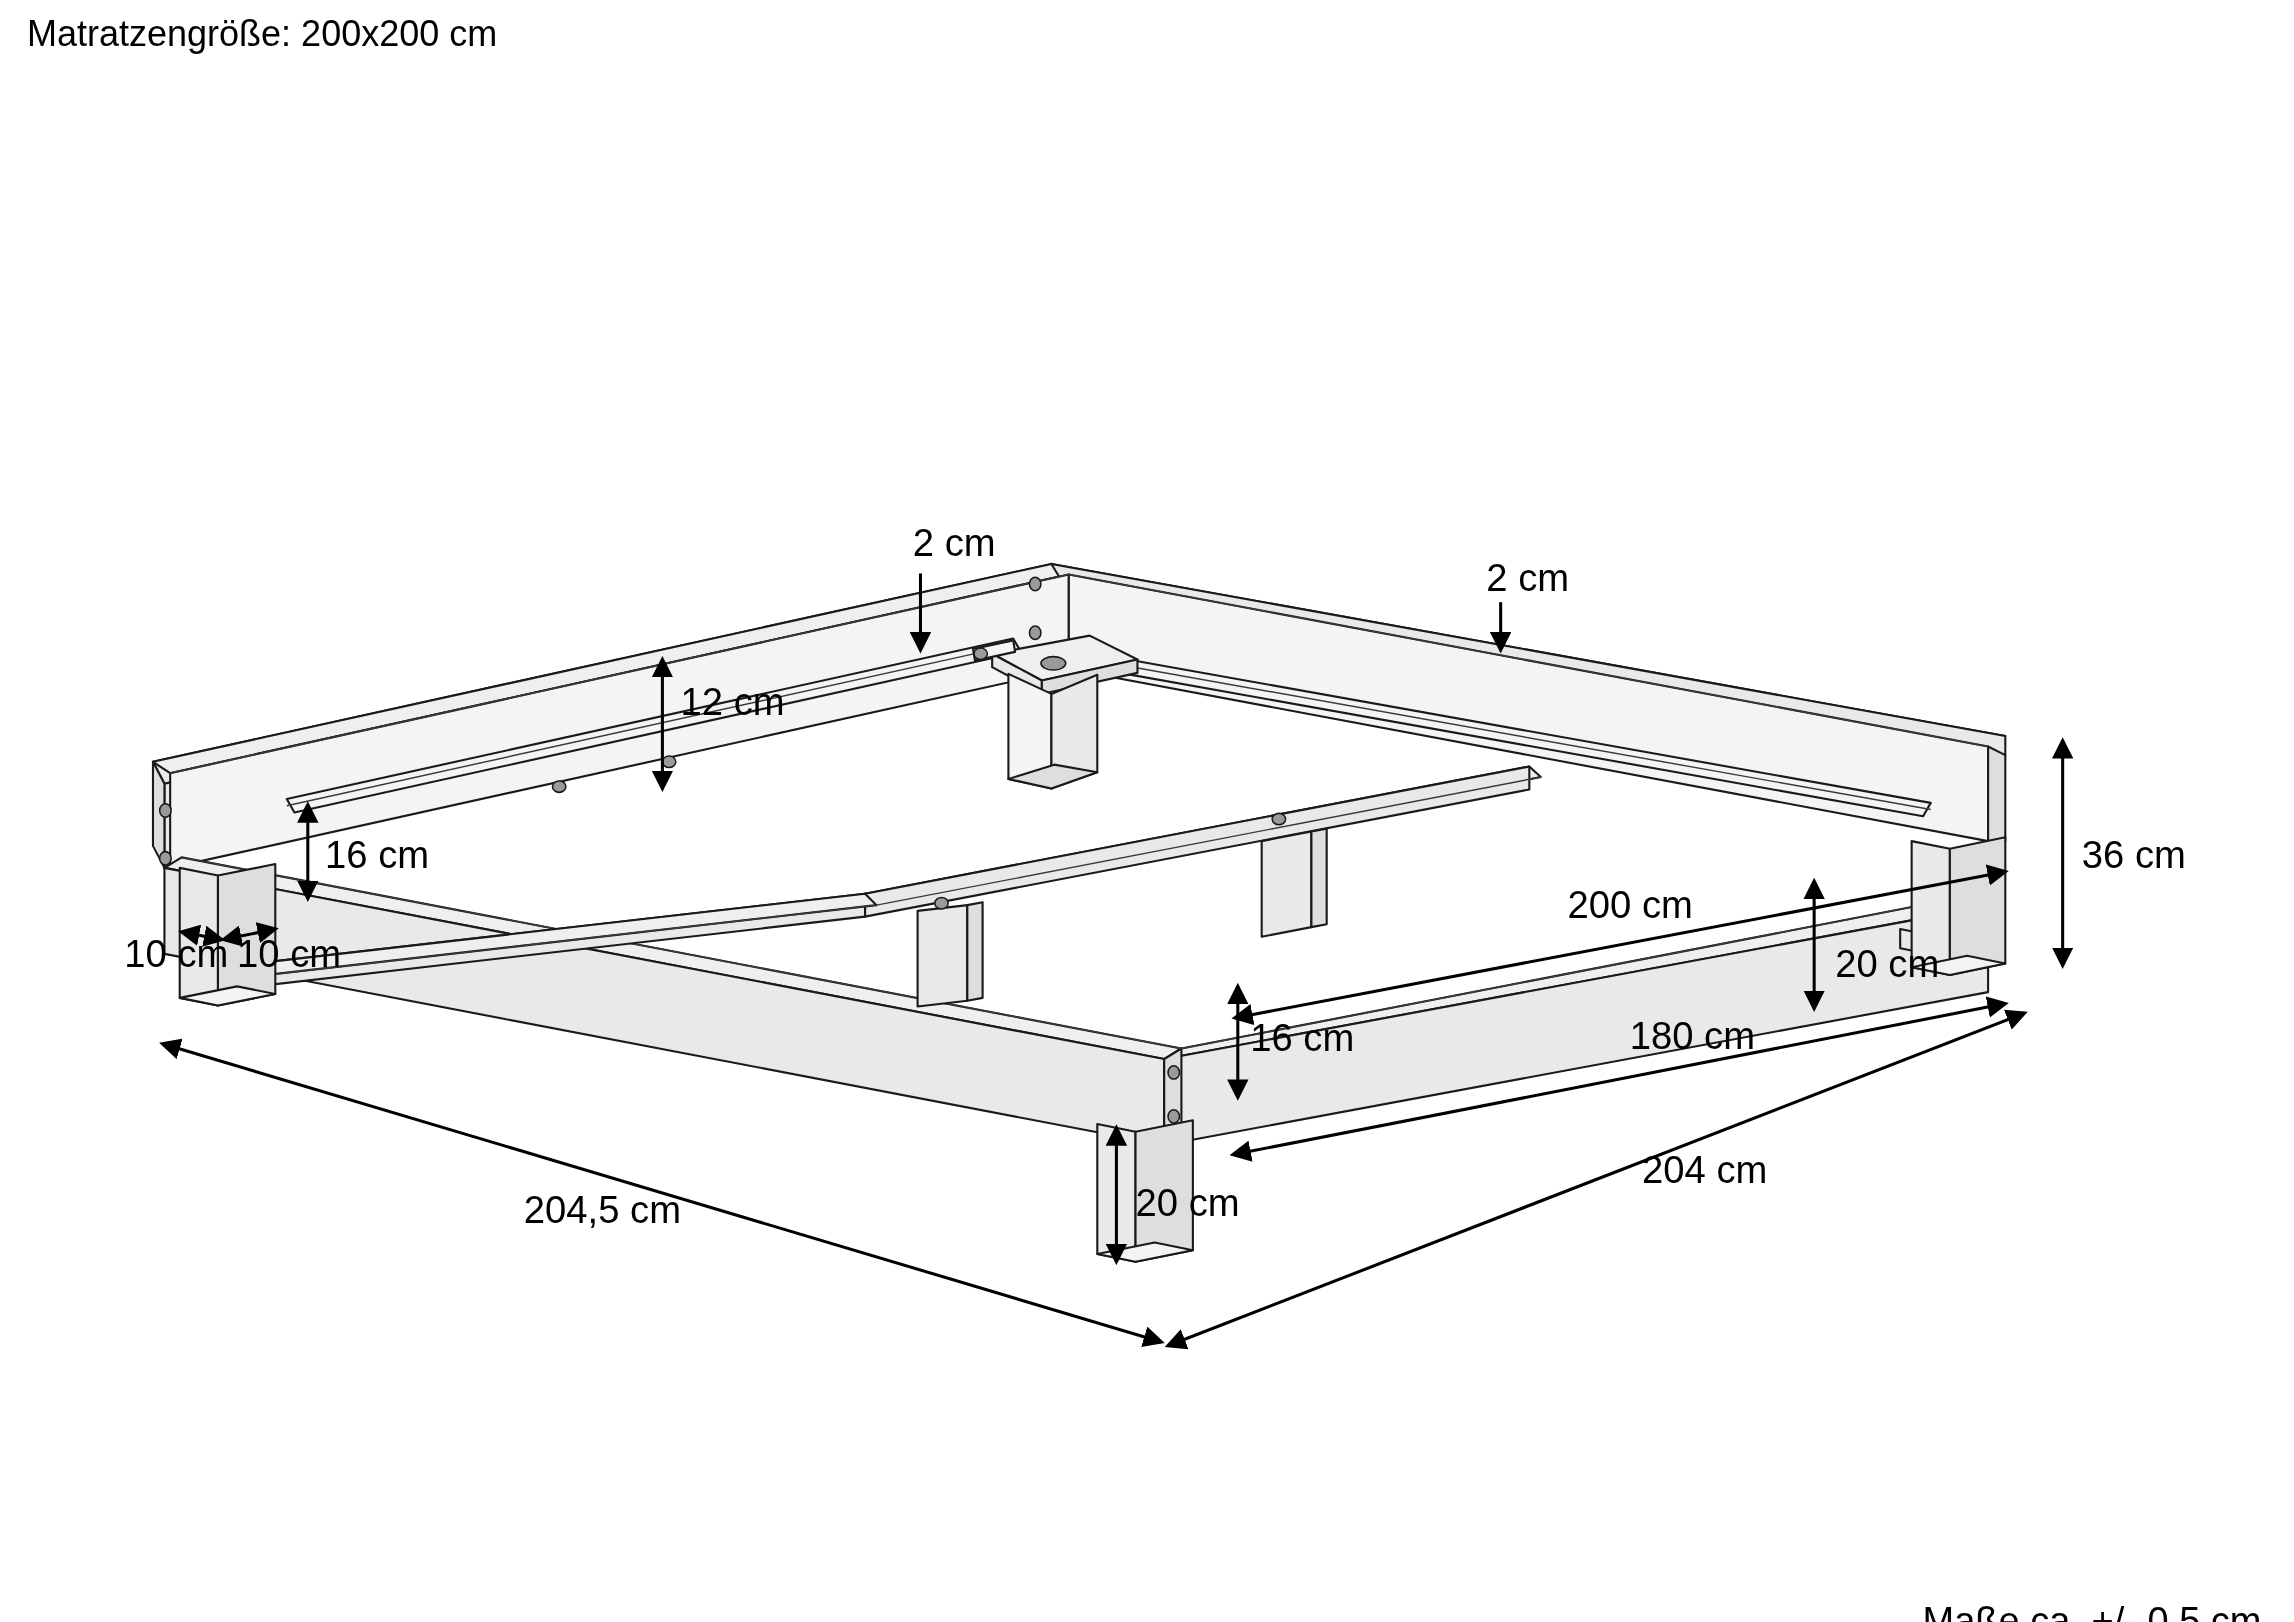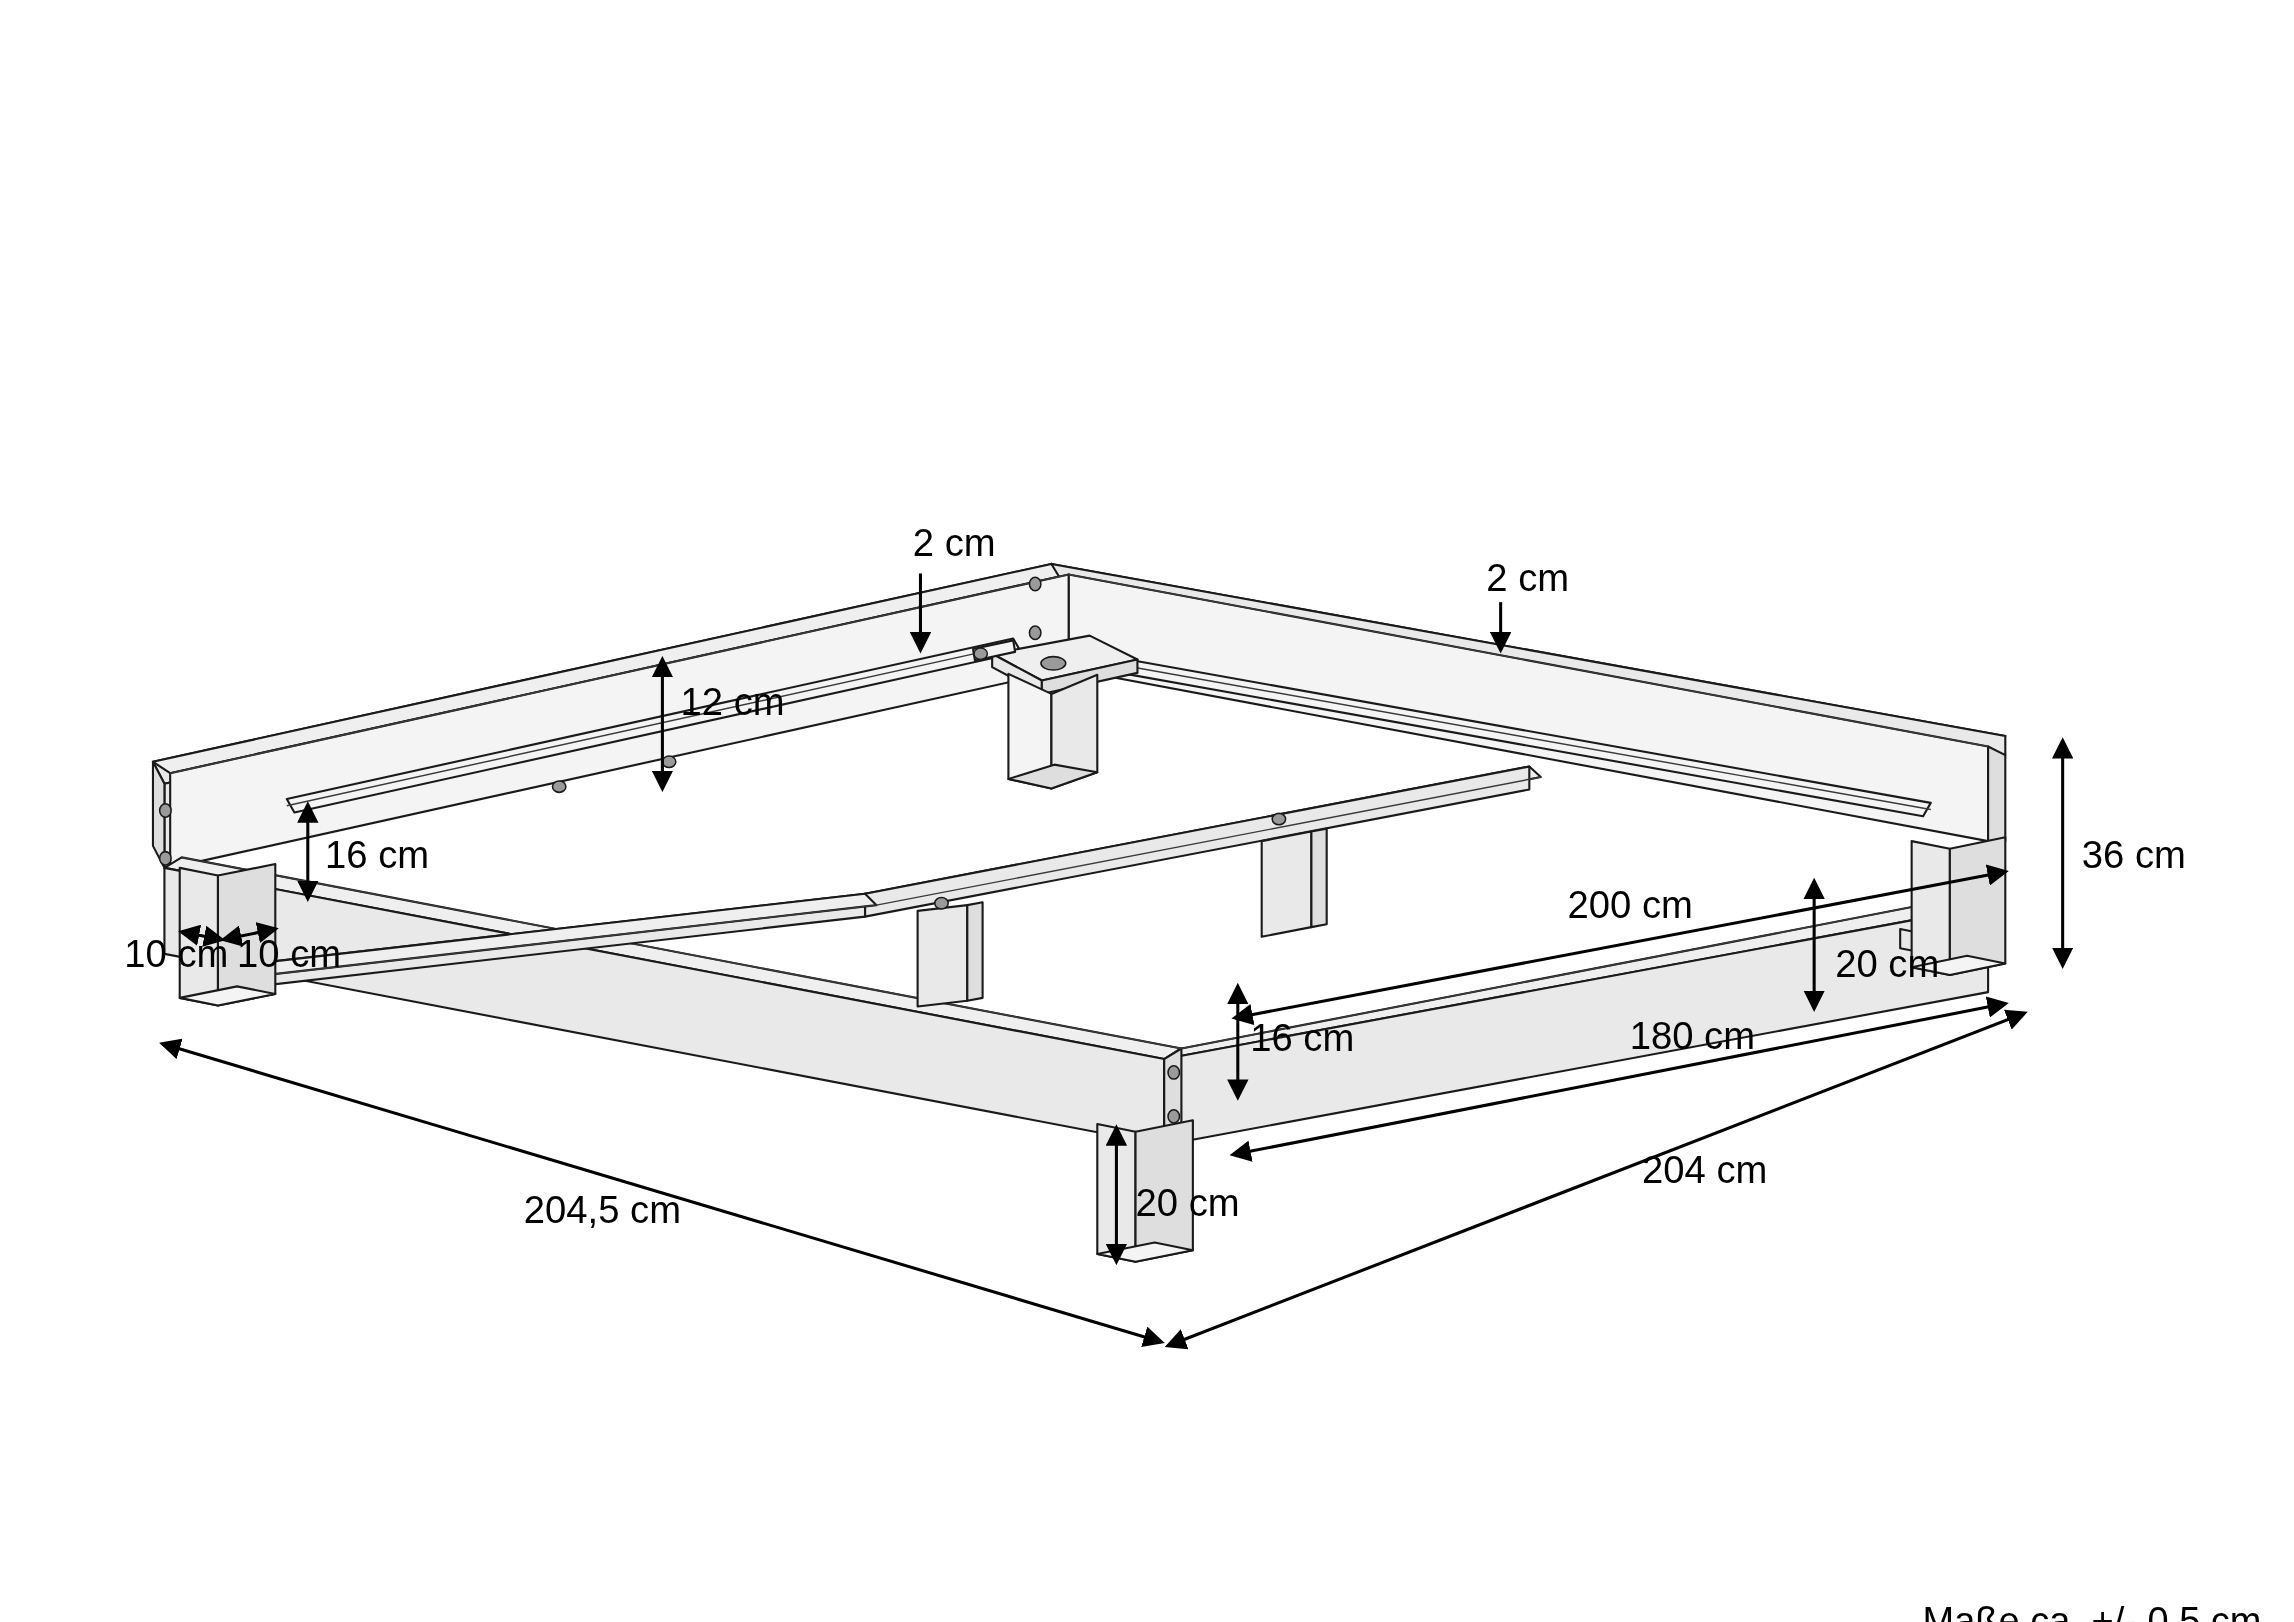--- a/index.html
+++ b/index.html
@@ -44,20 +44,21 @@
   .thinline   { fill: none; stroke: #3a3a3a; stroke-width: 1.5; }
   .screw      { fill: #9a9a9a; stroke: #1a1a1a; stroke-width: 1.6; }
   .dimline    { stroke: #000000; stroke-width: 3.2; fill: none; }
   .dimtext    { font-family: "Liberation Sans", sans-serif; font-size: 40px; fill: #000000; }
 </style>
 </head>
 <body>
 
 <div id="drawing-root">
 
+  <div class="hdr-text" id="title-label">Matratzengröße: 200x200 cm</div>
 
   <svg width="2294" height="1622" viewBox="0 0 2400 1697">
 
     <g>
 
       <polygon class="panel" points="160,797 1100,590 1112,610 172,820"></polygon>
 
       <polygon class="panel-top" points="160,797 1100,590 1118,601 178,809"></polygon>
 
       <polygon class="panel" points="172,820 1112,610 1112,700 172,908"></polygon>

